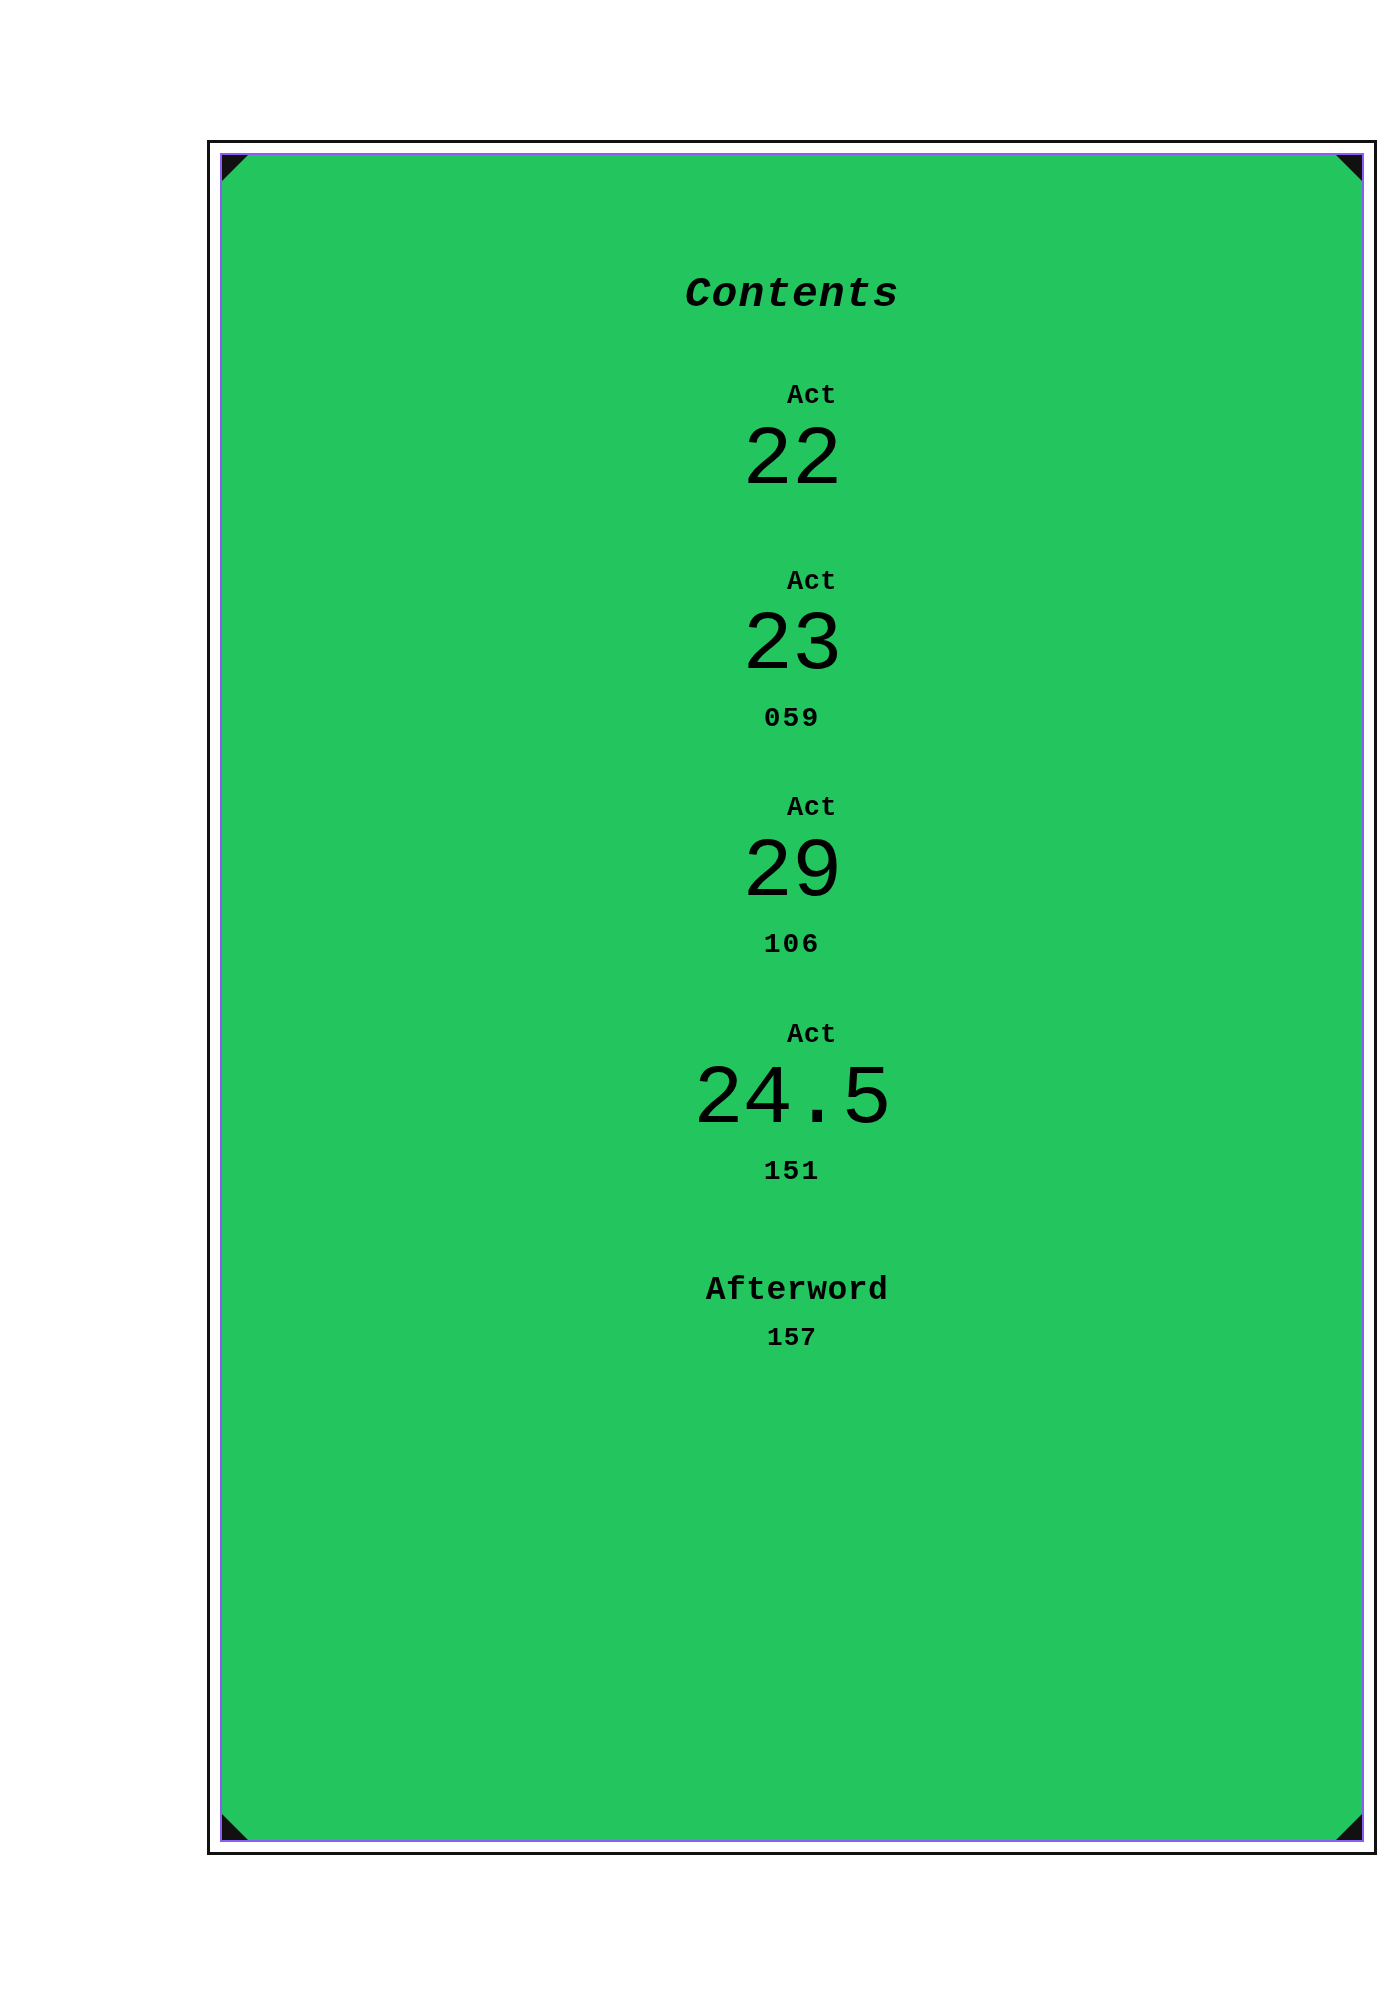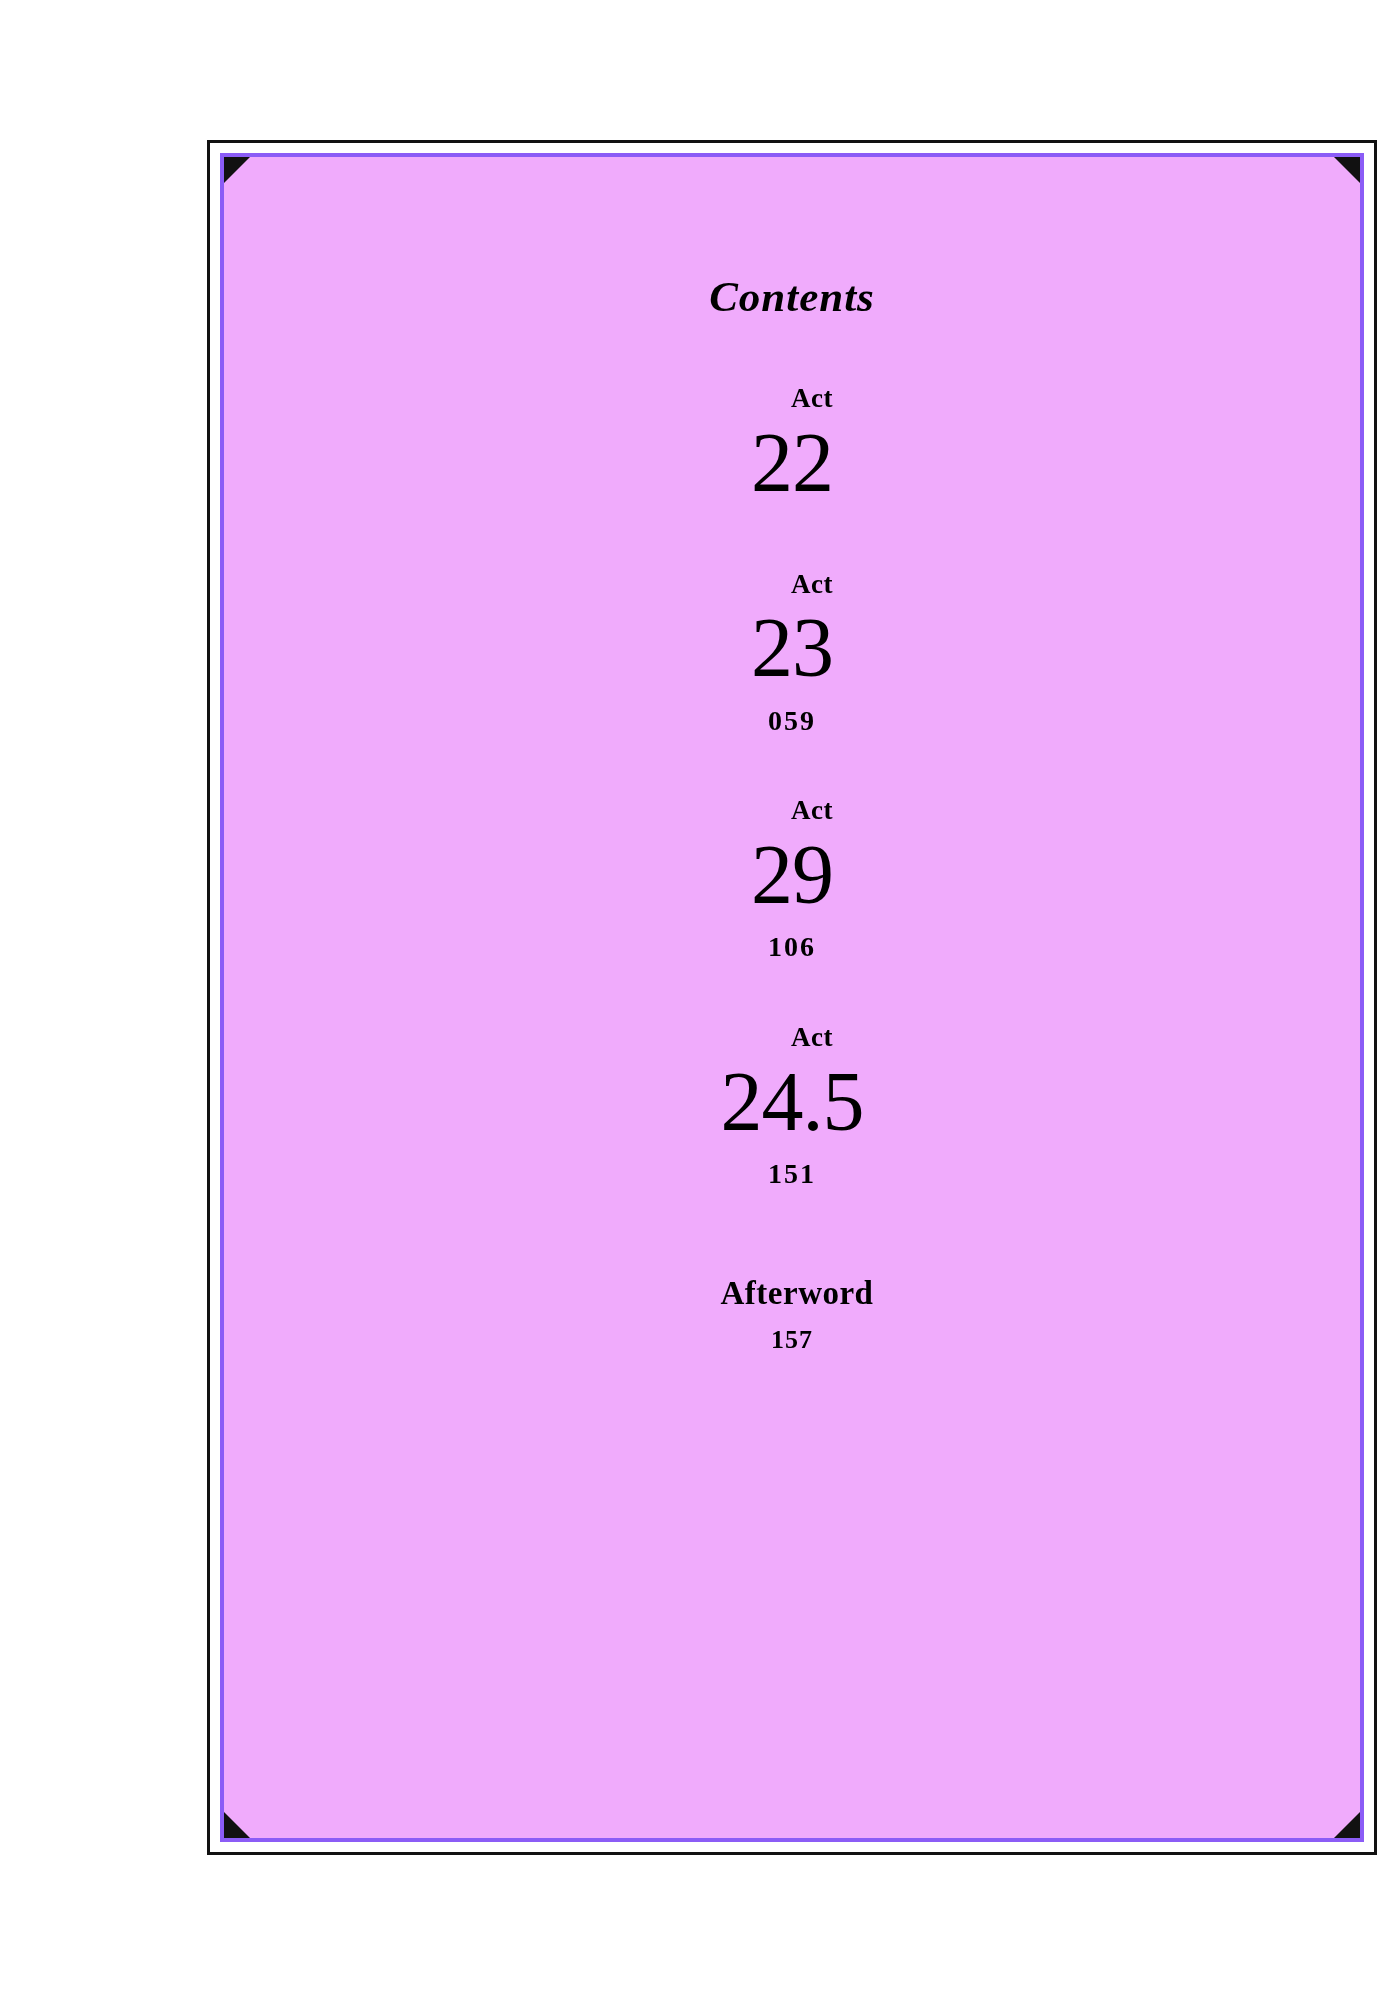--- a/index.html
+++ b/index.html
@@ -27,22 +27,23 @@
     border: 3px solid #111111;
     background: #ffffff;
   }
   .page-frame-inner {
     position: absolute;
     left: 10px;
     top: 10px;
     right: 10px;
     bottom: 10px;
     box-sizing: border-box;
-    border: 4px solid #8b5cf6;
-    background: #f0abfc;
+    border: 2px solid #8b5cf6;
+    background: #22c55e;
+    font-family: Liberation Mono, monospace;
   }
 
   
   .corner {
     position: absolute;
     width: 0;
     height: 0;
   }
   .corner-tl {
     left: 0; top: 0;

